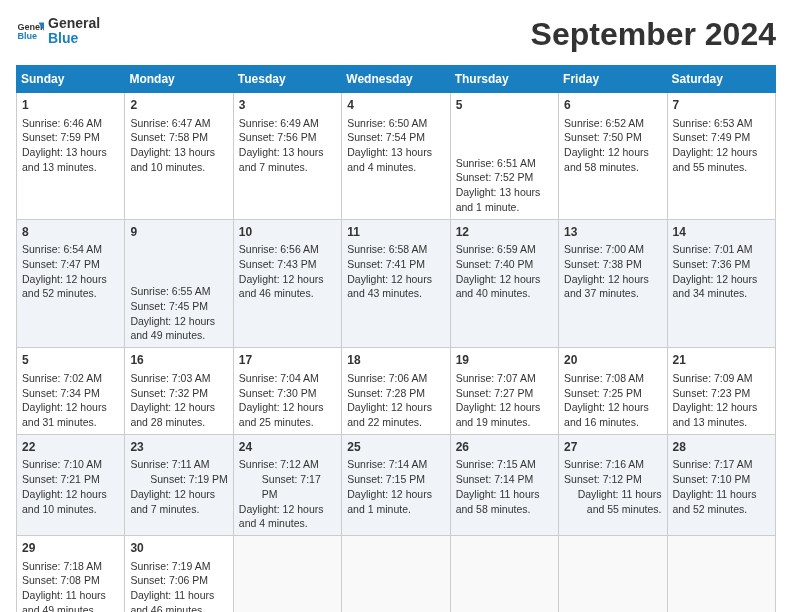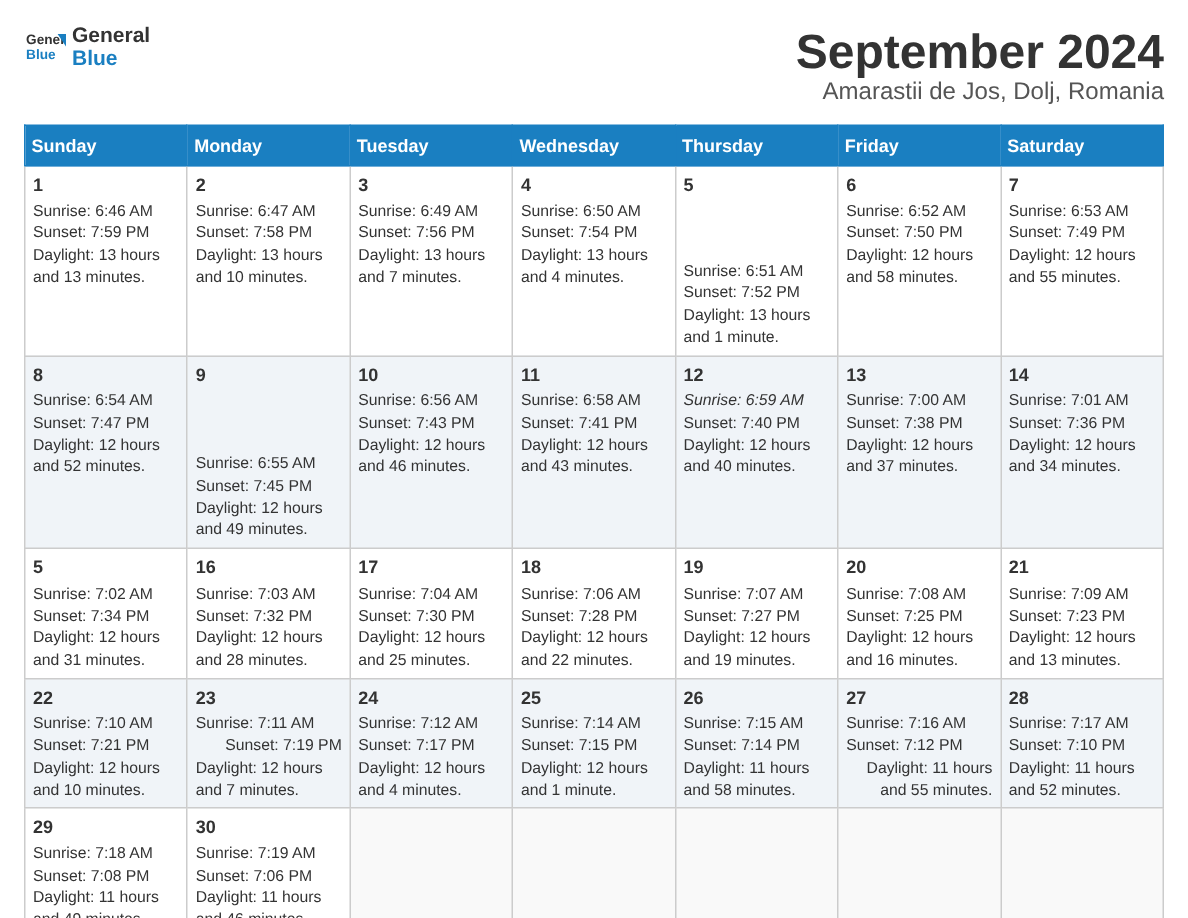--- a/index.html
+++ b/index.html
@@ -98,21 +98,20 @@
       <text x="2" y="32" font-family="Arial" font-size="13" font-weight="bold" fill="#1a7fc1">Blue</text>
       <polygon points="32,8 40,8 40,20" fill="#1a7fc1"></polygon>
     </svg>
     <div class="logo-text">
         <span>General</span>
         <span>Blue</span>
       </div>
   </div>
   <div class="title-area">
     <h1>September 2024</h1>
-    <h2>Amarastii de Jos, Dolj, Romania</h2>
   </div>
 </div>
 
 <table class="calendar">
   <thead>
     <tr id="weekday-header">
     <th>Sunday</th>
         <th>Monday</th>
         <th>Tuesday</th>
         <th>Wednesday</th>
@@ -186,21 +185,21 @@
           <span style="display: block;">Daylight: 12 hours and 46 minutes.</span>
         </td>
         <td>
           <span class="day-num">11</span>
           <span style="display: block;">Sunrise: 6:58 AM</span>
           <span style="display: block;">Sunset: 7:41 PM</span>
           <span style="display: block;">Daylight: 12 hours and 43 minutes.</span>
         </td>
         <td>
           <span class="day-num">12</span>
-          <span style="display: block; font-style: italic;">Sunrise: 6:59 AM</span>
+          <span style="display: block;">Sunrise: 6:59 AM</span>
           <span style="display: block;">Sunset: 7:40 PM</span>
           <span style="display: block;">Daylight: 12 hours and 40 minutes.</span>
         </td>
         <td>
           <span class="day-num">13</span>
           <span style="display: block;">Sunrise: 7:00 AM</span>
           <span style="display: block;">Sunset: 7:38 PM</span>
           <span style="display: block;">Daylight: 12 hours and 37 minutes.</span>
         </td>
         <td>
@@ -263,21 +262,21 @@
         </td>
         <td>
           <span class="day-num">23</span>
           <span style="display: block;">Sunrise: 7:11 AM</span>
           <span style="display: block; text-align: right;">Sunset: 7:19 PM</span>
           <span style="display: block;">Daylight: 12 hours and 7 minutes.</span>
         </td>
         <td>
           <span class="day-num">24</span>
           <span style="display: block;">Sunrise: 7:12 AM</span>
-          <span style="display: block;">Sunset: 7:17 PM</span>
+          <span style="display: block; margin-left: 23px;">Sunset: 7:17 PM</span>
           <span style="display: block;">Daylight: 12 hours and 4 minutes.</span>
         </td>
         <td>
           <span class="day-num">25</span>
           <span style="display: block;">Sunrise: 7:14 AM</span>
           <span style="display: block;">Sunset: 7:15 PM</span>
           <span style="display: block;">Daylight: 12 hours and 1 minute.</span>
         </td>
         <td>
           <span class="day-num">26</span>

